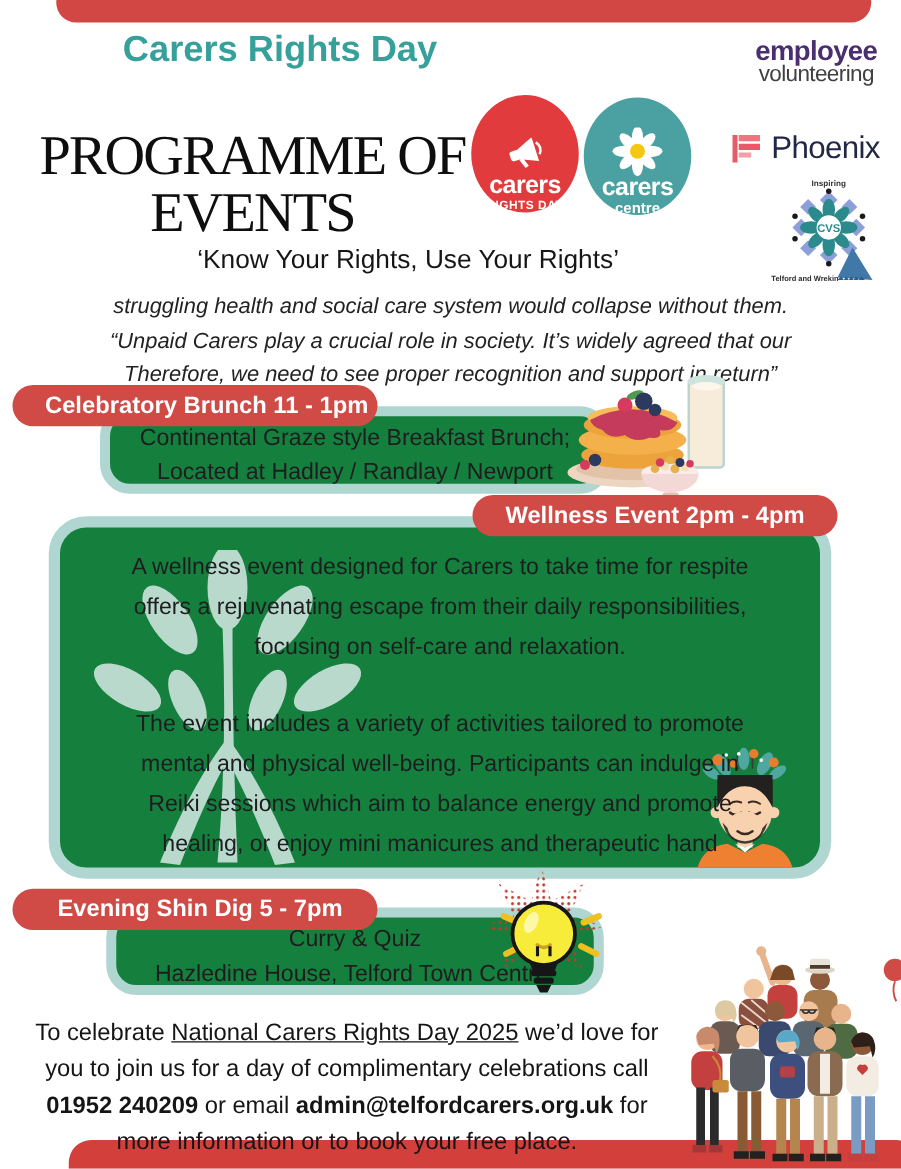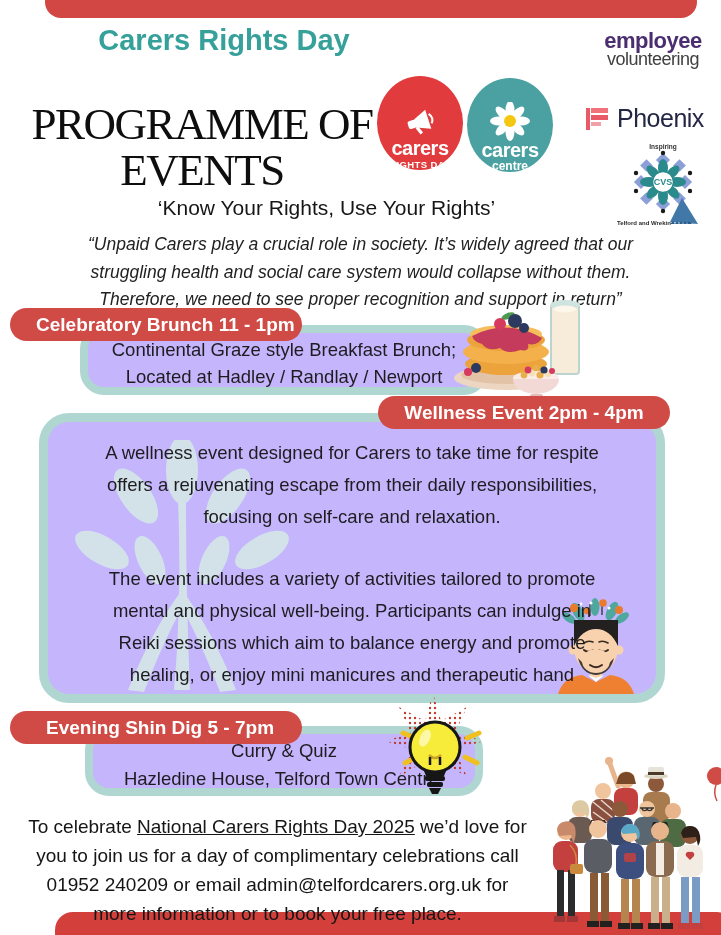--- a/index.html
+++ b/index.html
@@ -41,39 +41,39 @@
   .tagline{position:absolute;left:0;top:196px;width:653px;text-align:center;font-size:21px;font-weight:500;color:#161616;}
   .quote{position:absolute;left:40px;top:231px;width:641px;text-align:center;font-style:italic;
     font-size:17.5px;line-height:1.58;color:#222;font-weight:500;}
   
   .badge{position:absolute;height:33px;background:#d04a46;color:#fff;font-weight:700;font-size:19px;
     border-radius:999px;display:flex;align-items:center;z-index:6;white-space:nowrap;}
   .badge-brunch{left:10px;top:308px;width:292px;padding-left:26px;}
   .badge-wellness{left:378px;top:396px;width:292px;justify-content:center;}
   .badge-evening{left:10px;top:711px;width:292px;padding-left:36px;}
   
-  .tbox{position:absolute;background:#c4b5fd;border:8px solid #b0d6d2;border-radius:24px;text-align:center;
+  .tbox{position:absolute;background:#15803d;border:8px solid #b0d6d2;border-radius:24px;text-align:center;
     color:#1d1d1f;font-size:18.5px;z-index:3;}
   .box-brunch{left:80px;top:325px;width:408px;height:70px;line-height:1.48;padding-top:3px;}
   .box-wellness{left:39px;top:413px;width:626px;height:290px;border-width:9px;border-radius:30px;
     padding:15px 52px 0;line-height:1.72;overflow:hidden;}
   .box-wellness p{margin:0 0 31px 0;}
   .box-evening{left:85px;top:726px;width:398px;height:70px;line-height:1.5;padding-top:3px;}
   .leafmark{position:absolute;left:-16px;bottom:-26px;z-index:0;opacity:0.85;}
   .wellness-text{position:relative;z-index:2;}
   .man-ill{position:absolute;right:4px;bottom:0;z-index:1;}
   
   .pancakes-ill{position:absolute;left:448px;top:294px;z-index:5;}
   .bulb-ill{position:absolute;left:383px;top:691px;z-index:7;}
   .crowd-ill{position:absolute;left:540px;top:750px;z-index:8;}
   
   .footer-text{position:absolute;left:25px;top:812px;width:505px;text-align:center;
     font-size:19px;line-height:1.53;color:#151515;z-index:2;}
   .u{text-decoration:underline;}
-  .b{font-weight:400;text-align:right;}
+  .b{font-weight:700;text-align:right;}
 </style>
 </head>
 <body>
 
 <div class="poster">
 
   <div class="top-bar"></div>
 
   <div class="title-block">
     <div class="event-line">Carers Rights Day</div>
@@ -167,22 +167,22 @@
       </g>
       <path d="M72 58 L88 84 L60 82 Z" fill="#4178a8"></path>
       <path d="M60 84 l3 -3 2 3 2 -3 2 3 2 -3 2 3 2 -3 2 3 2 -3 3 3 Z" fill="#2a5f8c"></path>
       <text x="34" y="85" font-size="6" font-weight="bold" text-anchor="middle" fill="#2b2b2b">Telford and Wrekin</text>
     </svg>
   </div>
 
   <div class="tagline">‘Know Your Rights, Use Your Rights’</div>
 
   <div class="quote">
+    <div>struggling health and social care system would collapse without them.</div>
     <div>“Unpaid Carers play a crucial role in society. It’s widely agreed that our</div>
-    <div>struggling health and social care system would collapse without them.</div>
     <div>Therefore, we need to see proper recognition and support in return”</div>
   </div>
 
   <div class="badge badge-brunch">Celebratory Brunch 11 - 1pm</div>
   <div class="tbox box-brunch">
     <div>Continental Graze style Breakfast Brunch;</div>
     <div>Located at Hadley / Randlay / Newport</div>
   </div>
 
   <svg class="pancakes-ill" width="142" height="106" viewBox="0 0 142 106">

